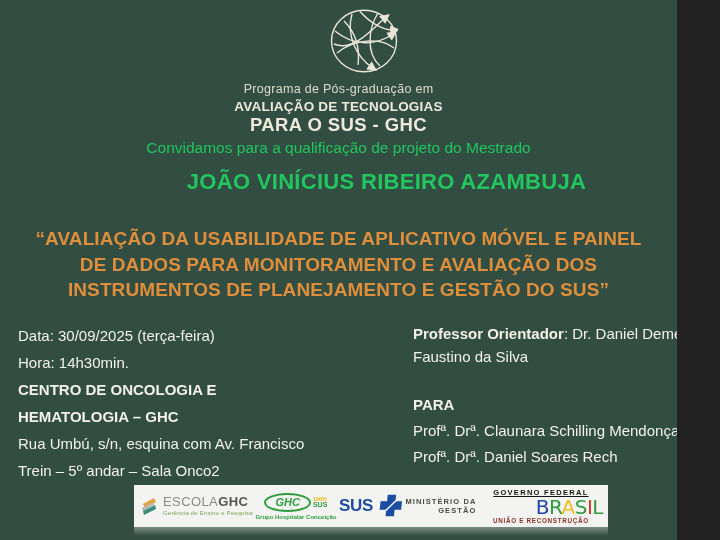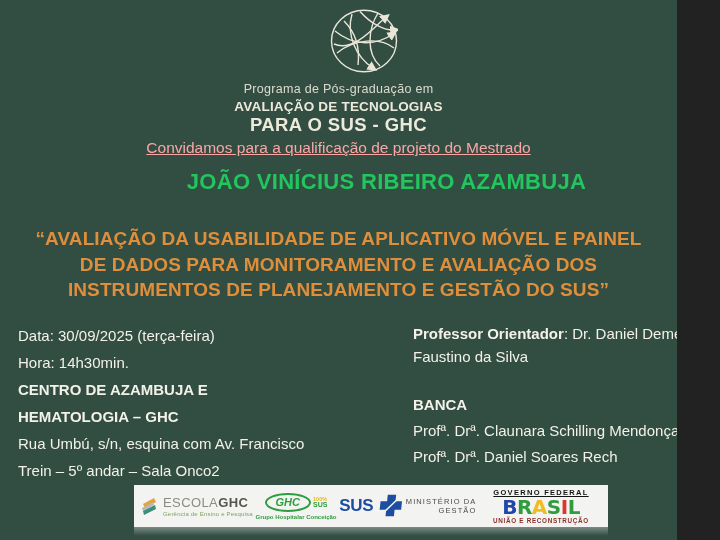--- a/index.html
+++ b/index.html
@@ -7,58 +7,58 @@
     position:relative;width:677px;height:540px;overflow:hidden;
     background:#324D42;
     font-family:"Liberation Sans", sans-serif;
     -webkit-font-smoothing:antialiased;
   }
   .ctr{position:absolute;left:0;width:100%;text-align:center;}
   .globe{position:absolute;left:330px;top:9px;}
   .prog1{top:82px;color:#E9E6D8;font-size:12.5px;font-weight:400;letter-spacing:.3px;opacity:.92;}
   .prog2{top:99px;color:#EDEADC;font-size:13.5px;font-weight:700;letter-spacing:.2px;}
   .prog3{top:114px;color:#EDEADC;font-size:18.5px;font-weight:700;letter-spacing:.4px;}
-  .invite{top:139px;color:#fca5a5;font-size:15.5px;text-decoration:underline;}
+  .invite{top:139px;color:#22c55e;font-size:15.5px;}
   .candidate{top:169px;color:#22c55e;font-size:22px;font-weight:700;letter-spacing:.3px;padding-left:48px;}
   .title{top:226px;color:#DF8E3B;font-size:19px;font-weight:700;line-height:25.5px;letter-spacing:.1px;}
   .left-col{position:absolute;left:18px;top:322px;color:#F3F1E8;font-size:15px;line-height:27px;}
   .right-col{position:absolute;left:413px;top:322px;width:298px;color:#F3F1E8;font-size:15px;}
   .b{font-weight:700;}
   .advisor{margin:0 0 24px 0;line-height:23px;}
   .banca{line-height:26px;}
   .footer-bar{
     position:absolute;left:134px;top:485px;width:474px;height:42px;
     background:#F3F3F1;display:flex;align-items:center;justify-content:space-between;
     padding:0 5px;box-sizing:border-box;
   }
   .footer-bar::after{
     content:"";position:absolute;left:0;right:0;top:42px;height:9px;
     background:linear-gradient(rgba(255,255,255,.35),rgba(255,255,255,0));
   }
-  .escola{display:flex;align-items:center;gap:4px;}
+  .escola{display:flex;align-items:flex-start;gap:4px;}
   .escola-word{font-size:13px;letter-spacing:.4px;line-height:13px;}
   .escola-word .w1{color:#8B8B85;font-weight:400;}
   .escola-word .w2{color:#55554F;font-weight:700;}
   .escola-sub{font-size:6px;color:#7FA35A;margin-top:2px;letter-spacing:.2px;}
   .ghc-block{text-align:center;}
   .ghc-row{display:flex;align-items:center;justify-content:center;gap:2px;}
   .ghc-oval{
     display:inline-block;border:2px solid #2E9C3F;border-radius:50%;
     padding:1px 9px;color:#2E9C3F;font-weight:700;font-size:11px;font-style:italic;line-height:13px;
   }
   .ghc-badge{font-size:5.5px;line-height:6px;text-align:left;}
   .ghc-badge .t{color:#E8B818;font-weight:700;display:block;}
   .ghc-badge .bt{color:#2E9C3F;font-weight:700;font-size:7px;display:block;}
   .ghc-sub{font-size:6px;color:#2E9C3F;font-weight:700;margin-top:2px;}
   .sus-block{display:flex;align-items:center;gap:2px;}
   .sus-word{font-size:17px;font-weight:800;color:#1C4DA0;letter-spacing:-.3px;}
-  .ministerio{text-align:right;font-size:7.5px;font-weight:400;color:#4A4A46;letter-spacing:1.1px;line-height:9.5px;}
+  .ministerio{text-align:right;font-size:7.5px;font-weight:700;color:#4A4A46;letter-spacing:1.1px;line-height:9.5px;}
   .governo{text-align:center;width:124px;}
   .gov-top{font-size:7.5px;font-weight:800;color:#141414;letter-spacing:1.3px;line-height:9px;text-decoration:underline;}
-  .brasil{font-family:"DejaVu Sans", sans-serif;font-size:20px;font-weight:700;line-height:20px;letter-spacing:-.5px;}
+  .brasil{font-family:"DejaVu Sans", sans-serif;font-size:20px;font-weight:400;line-height:20px;letter-spacing:-.5px;text-align:right;}
   .gov-bottom{font-size:6.3px;font-weight:700;color:#8C2F26;letter-spacing:.7px;line-height:8px;}
 </style>
 </head>
 <body>
 
 <div class="poster">
 
   <svg class="globe" width="68" height="64" viewBox="0 0 68 64">
     <defs>
       <marker id="arw" markerWidth="7" markerHeight="7" refX="3.5" refY="3.5" orient="auto">
@@ -86,30 +86,30 @@
 
   <div class="ctr title">
     <div>“AVALIAÇÃO DA USABILIDADE DE APLICATIVO MÓVEL E PAINEL</div>
     <div>DE DADOS PARA MONITORAMENTO E AVALIAÇÃO DOS</div>
     <div>INSTRUMENTOS DE PLANEJAMENTO E GESTÃO DO SUS”</div>
   </div>
 
   <div class="left-col">
     <div>Data: 30/09/2025 (terça-feira)</div>
     <div>Hora: 14h30min.</div>
-    <div class="b">CENTRO DE AZAMBUJA E</div>
+    <div class="b">CENTRO DE ONCOLOGIA E</div>
     <div class="b">HEMATOLOGIA – GHC</div>
     <div>Rua Umbú, s/n, esquina com Av. Francisco</div>
     <div>Trein – 5º andar – Sala Onco2</div>
   </div>
 
   <div class="right-col">
     <p class="advisor"><span class="b">Professor Orientador</span><span>: Dr. Daniel Demétrio Faustino da Silva</span></p>
     <div class="banca">
-      <div class="b">BANCA</div>
+      <div class="b">PARA</div>
       <div>Profª. Drª. Claunara Schilling Mendonça</div>
       <div>Profª. Drª. Daniel Soares Rech</div>
     </div>
   </div>
 
   <div class="footer-bar">
 
     <div class="escola">
       <svg width="20" height="22" viewBox="0 0 20 22">
         <path d="M4 9 L15 3 L17 7 L6 13 z" fill="#E8A13B"></path>

